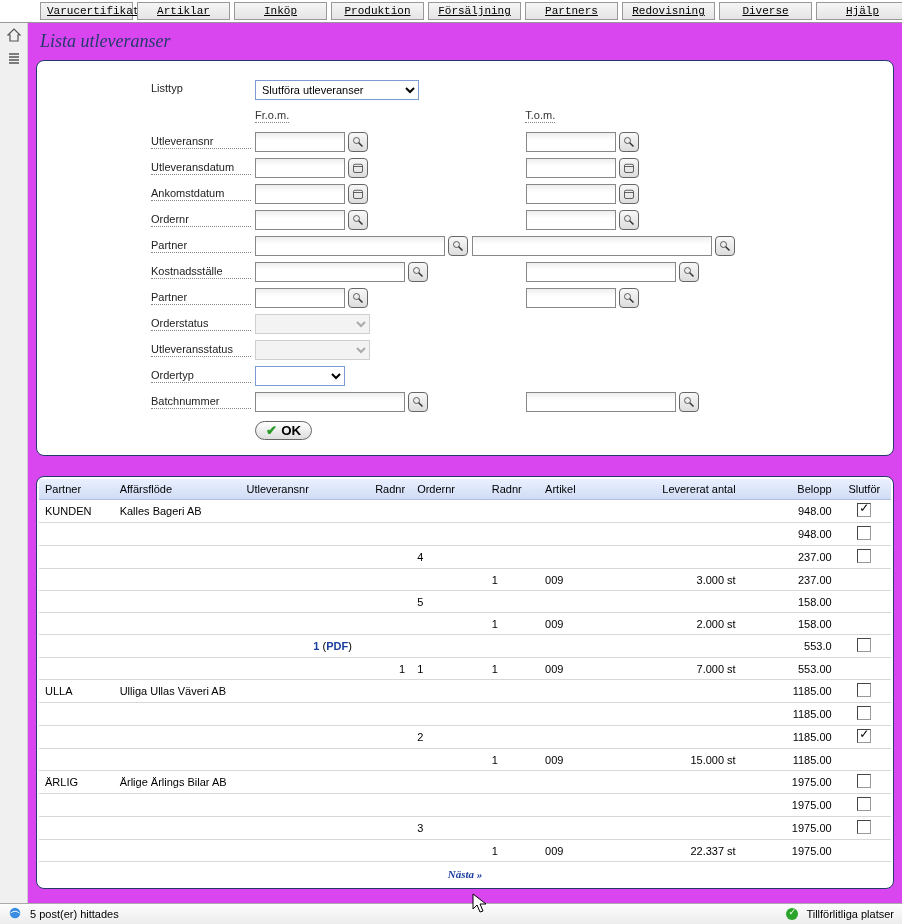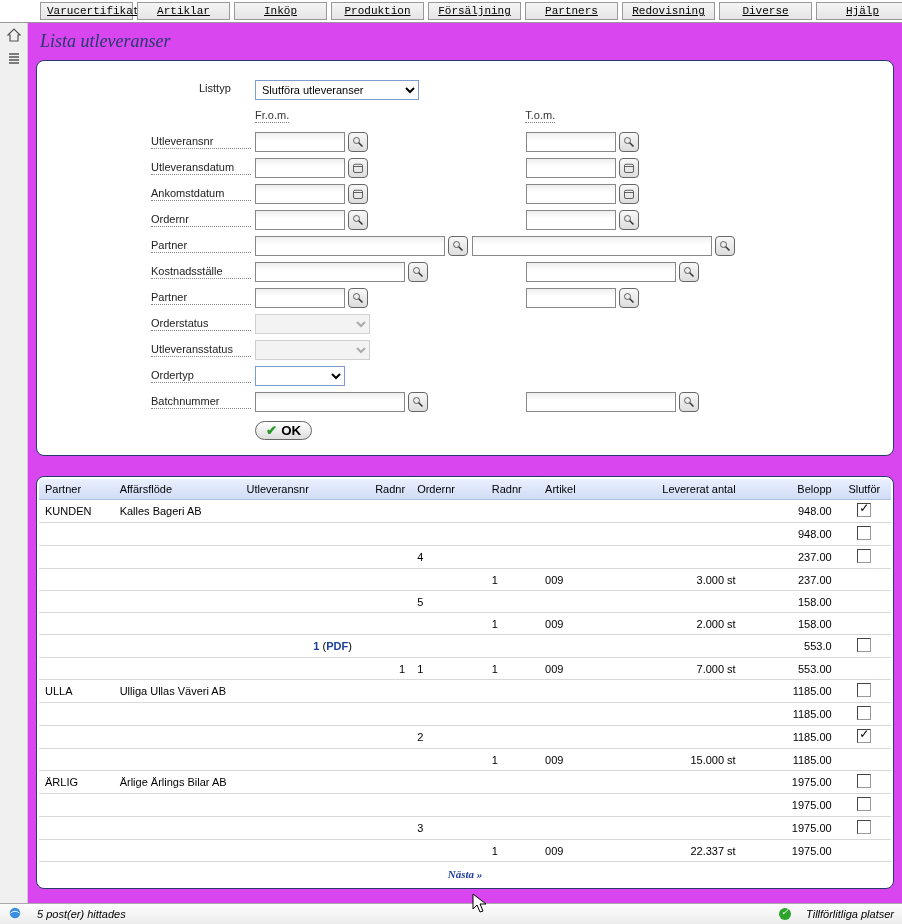--- a/index.html
+++ b/index.html
@@ -37,21 +37,21 @@
 .grid th.center, .grid td.center { text-align:center; }
 .grid td { padding:3px 6px; border-bottom:1px solid #d8d8d8; height:22px; white-space:nowrap;}
 .grid a { color:#1a3d9e; text-decoration:none; font-weight:bold;}
 .chk { width:14px; height:14px; border:1px inset #999; display:inline-block; background:#fff; cursor:pointer; position:relative;}
 .chk.checked::after { content:"✓"; position:absolute; top:-3px; left:1px; font-size:12px; color:#000;}
 
 .pager { text-align:center; padding:6px; }
 .pager a { color:#1a3d9e; font-weight:bold; text-decoration:none; font-family: Georgia, serif; font-style:italic;}
 
 .statusbar { display:flex; align-items:center; justify-content:space-between; border-top:1px solid #aaa; background:linear-gradient(#fdfdfd,#ececec); padding:2px 8px; font-size:11px; }
-.statusbar .left, .statusbar .right { display:flex; align-items:center; gap:15px;font-style:italic;}
+.statusbar .left, .statusbar .right { display:flex; align-items:center; gap:8px;}
 .ie-icon { width:14px; height:14px; }
 .trust-icon { width:12px; height:12px; border-radius:50%; background:#2aa52a; display:inline-block; position:relative;}
 .trust-icon::after{content:"✓"; color:#fff; font-size:9px; position:absolute; left:2px; top:-1px;}
 
 .cursor { position:fixed; left:472px; top:893px; pointer-events:none;}
 </style>
 </head>
 <body>
 
 <div class="topnav">
@@ -76,21 +76,21 @@
         </svg></span>
   </div>
 
   <div class="content">
     <div class="page-title">Lista utleveranser</div>
 
     <div class="panel">
 
       <div class="form-row">
         <span class="form-pad"></span>
-        <span class="form-label" style="width:auto;border:none;margin-left:48px;">Listtyp</span>
+        <span class="form-label" style="width:auto;border:none;">Listtyp</span>
       </div>
       <div class="form-row" style="margin-top:-24px;">
         <span class="form-pad"></span>
         <span style="width:104px;"></span>
         <select class="sel sel-highlight" style="width:164px;">
           <option>Slutföra utleveranser</option>
         </select>
       </div>
 
       <div class="form-row">

